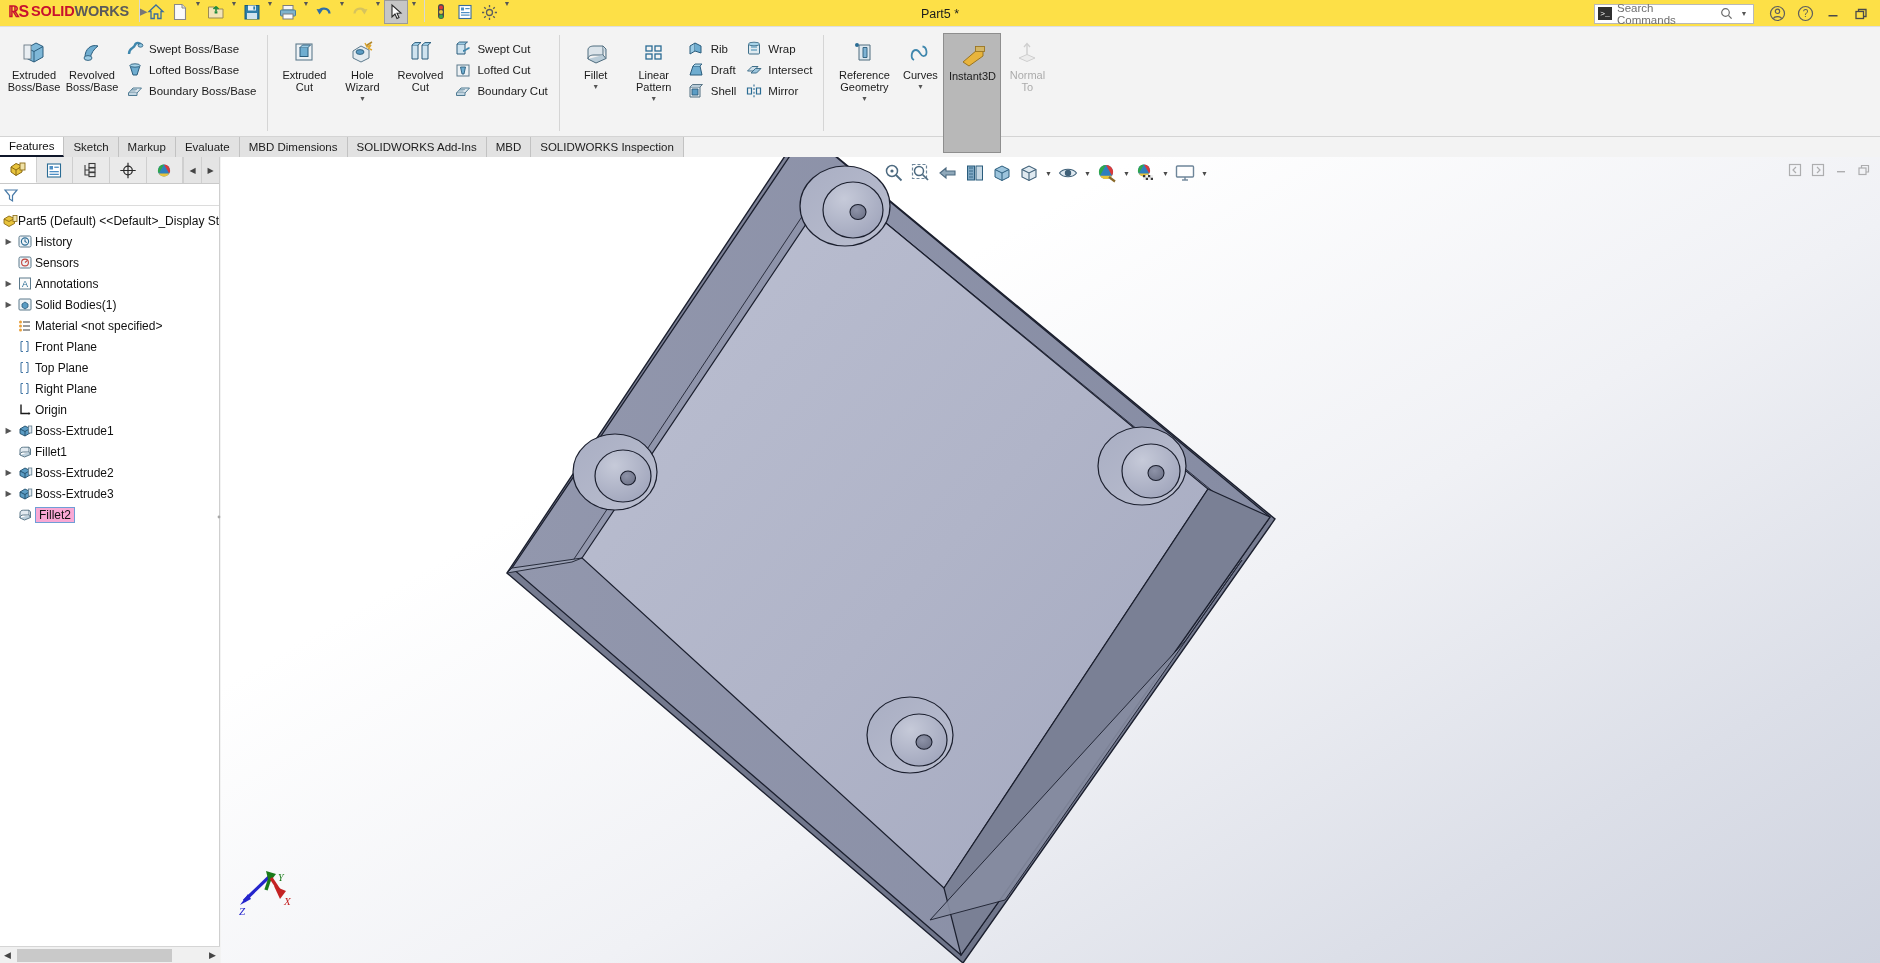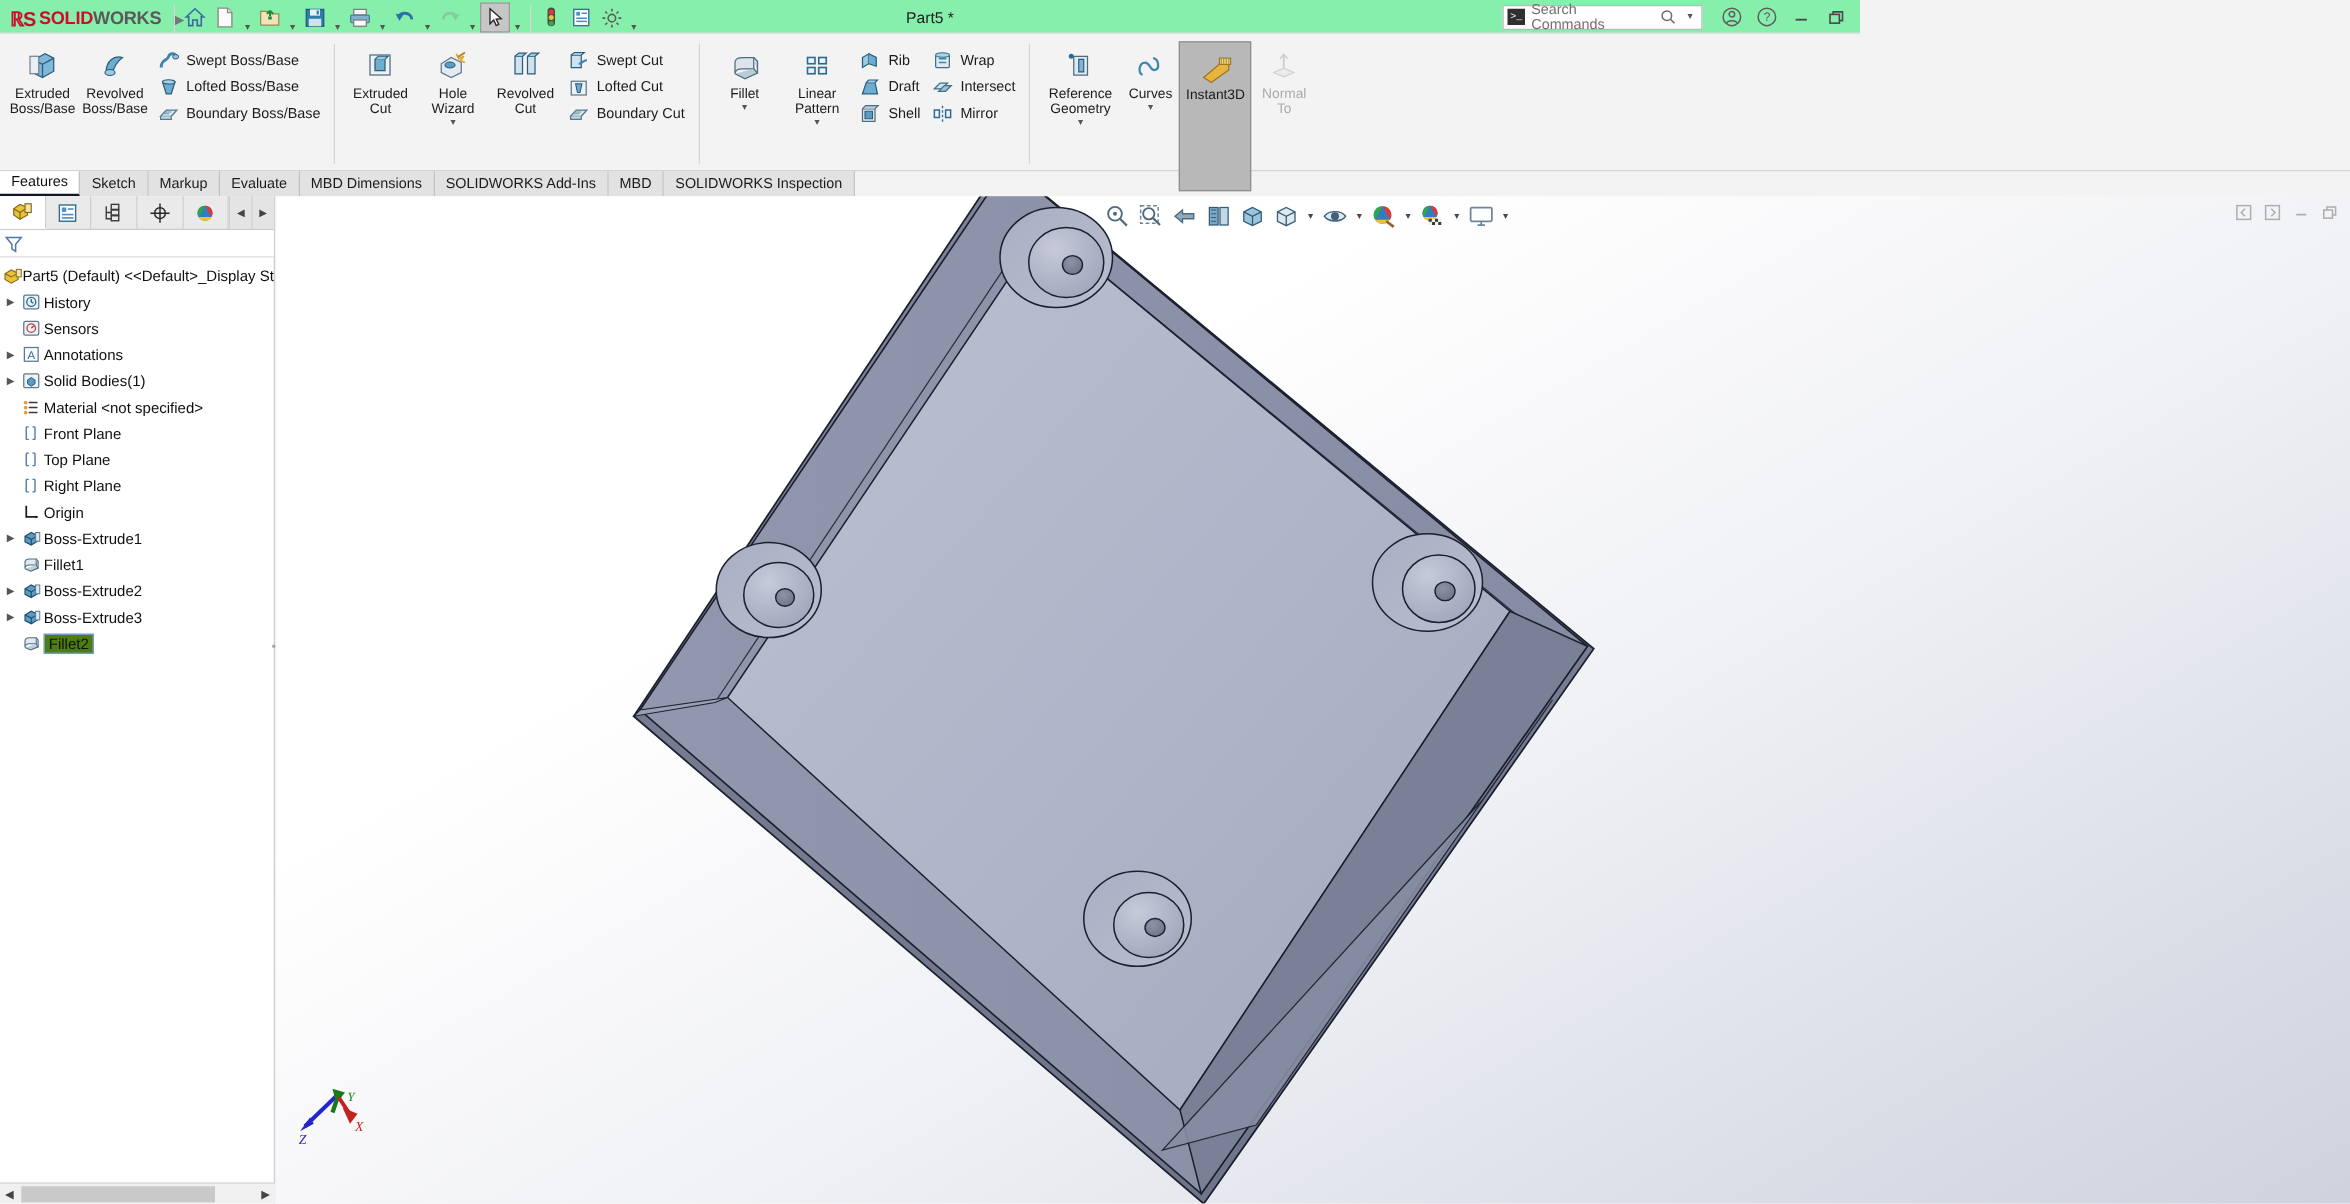--- a/index.html
+++ b/index.html
@@ -8,23 +8,23 @@
     width: 1880px; height: 963px;
     overflow: hidden;
     font-family: "Liberation Sans", sans-serif;
     background: #ffffff;
     -webkit-font-smoothing: antialiased;
   }
   .app { position: relative; width: 1880px; height: 963px; background: #f3f3f3; }
 
   
   .titlebar {
-    position: absolute; left: 0; top: 0; width: 1488px; height: 27px;
-    background: #86efac; border-bottom: 1px solid #dedede;
-    display: flex; align-items: flex-end;
+    position: absolute; left: 0; top: 0; width: 1880px; height: 27px;
+    background: #fde047; border-bottom: 1px solid #dedede;
+    display: flex; align-items: flex-start;
   }
   .brand { display: flex; align-items: center; padding-left: 8px; width: 135px; }
   .brand-mark { font-size: 16px; color: #c8102e; font-weight: bold; letter-spacing: -1px; margin-right: 3px; }
   .brand-txt { font-size: 14.5px; letter-spacing: -.2px; }
   .brand-txt b { color: #c8102e; font-weight: bold; }
   .brand-txt i { color: #5a5a5a; font-style: normal; font-weight: bold; }
   .brand-arrow { color: #777; font-size: 11px; margin-left: 10px; }
 
   .tb-sep { width: 1px; height: 22px; background: #d8d8d8; margin: 0 4px; }
   .tbtn {
@@ -90,21 +90,21 @@
   .ptabs { display: flex; align-items: stretch; height: 27px; background: #eaeaea; border-bottom: 1px solid #c9c9c9; }
   .ptab { width: 39px; display: flex; align-items: center; justify-content: center; border-right: 1px solid #cfcfcf; cursor: default; }
   .ptab.active { background: #ffffff; border-bottom: 1px solid #fff; }
   .ptab-nav { width: 19px; display: flex; align-items: center; justify-content: center; font-size: 8px; color: #444; background: #e4e4e4; border-left: 1px solid #cfcfcf; }
   .filterbar { height: 22px; border-bottom: 1px solid #dcdcdc; display: flex; align-items: center; padding: 0 3px; background: #fff; }
   .tree { padding-top: 4px; font-size: 12px; color: #111; overflow: hidden; height: 740px; }
   .trow { display: flex; align-items: center; height: 21px; padding-left: 2px; white-space: nowrap; cursor: default; }
   .trow .exp { width: 13px; font-size: 8px; color: #555; text-align: center; }
   .trow .tic { width: 20px; display: flex; align-items: center; justify-content: center; }
   .trow .tlbl { font-size: 12px; color: #101010; }
-  .trow.sel .tlbl { background: #4d7c0f; border: 1px solid #6f9ed6; padding: 0 3px; }
+  .trow.sel .tlbl { background: #f9a8d4; border: 1px solid #6f9ed6; padding: 0 3px; }
   .hscroll {
     position: absolute; left: 0; bottom: 0; width: 220px; height: 17px;
     background: #f0f0f0; border-top: 1px solid #d5d5d5; display: flex; align-items: center;
   }
   .hs-arrow { width: 15px; text-align: center; font-size: 9px; color: #444; }
   .hs-track { flex: 1; height: 13px; background: #f0f0f0; position: relative; }
   .hs-thumb { position: absolute; left: 2px; top: 0; width: 155px; height: 13px; background: #c9c9c9; }
   .vgrip { position: absolute; right: -3px; top: 330px; width: 6px; height: 60px; }
 
   

